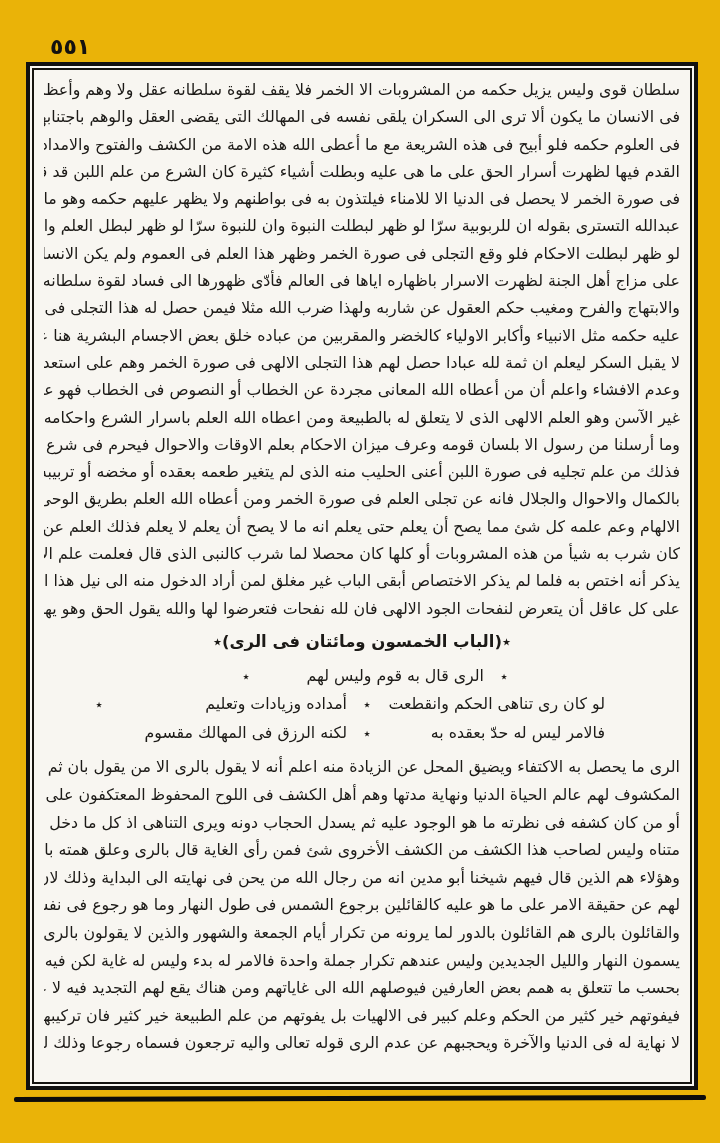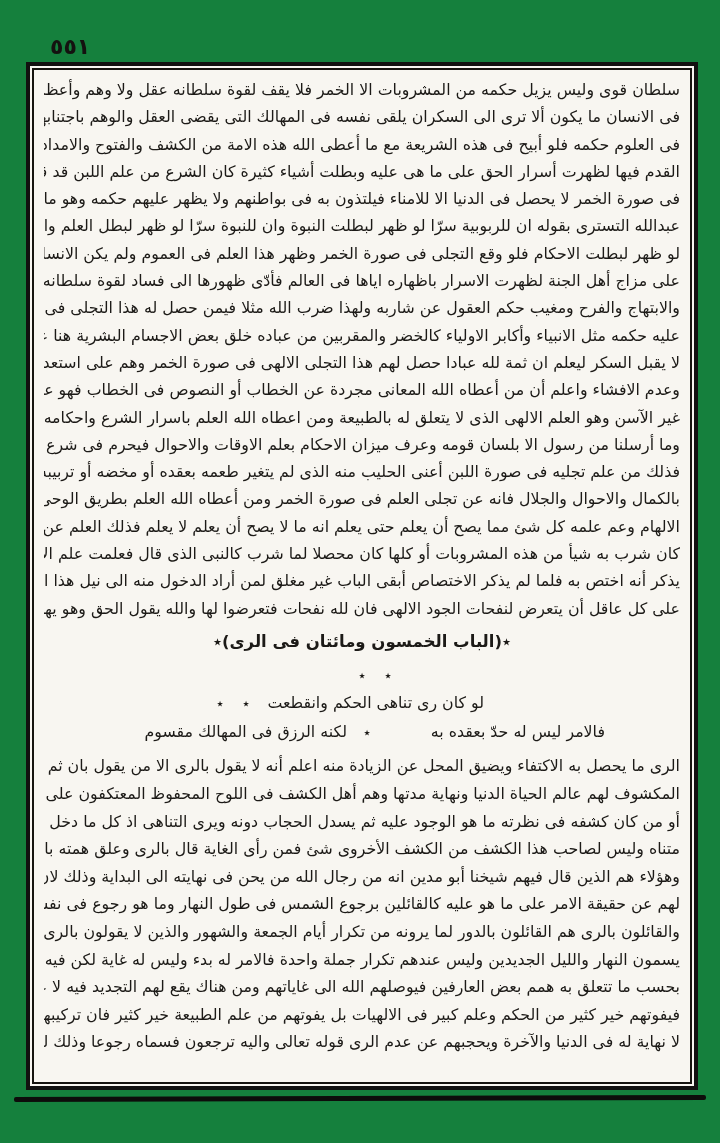--- a/index.html
+++ b/index.html
@@ -4,21 +4,21 @@
 <style>
   html,body{margin:0;padding:0;}
   body{
     width:720px;height:1143px;
     background:#f6f4ef;
     font-family:"DejaVu Sans",sans-serif;
     color:#1c1a17;
     position:relative;
     overflow:hidden;
   }
-  .page{position:absolute;inset:0;background:#15803d;}
+  .page{position:absolute;inset:0;background:#eab308;}
   .page-number{
     position:absolute;top:34px;left:50px;
     font-size:22px;font-weight:bold;color:#141210;
     letter-spacing:2px;
   }
   .frame{
     position:absolute;left:26px;top:62px;width:672px;height:1028px;
     border:4px solid #121110;
     background:#f8f6f1;
     box-sizing:border-box;
@@ -96,27 +96,29 @@
             <div class="line">كان شرب به شيأ من هذه المشروبات أو كلها كان محصلا لما شرب كالنبى الذى قال فعلمت علم الاولين والآخرين ولم</div>
             <div class="line">يذكر أنه اختص به فلما لم يذكر الاختصاص أبقى الباب غير مغلق لمن أراد الدخول منه الى نيل هذا المقام فالواجب</div>
             <div class="line">على كل عاقل أن يتعرض لنفحات الجود الالهى فان لله نفحات فتعرضوا لها والله يقول الحق وهو يهدى السبيل</div>
           </div>
 
         <div class="chapter-heading">٭(الباب الخمسون ومائتان فى الرى)٭</div>
 
         <div class="verses">
             <div class="verse">
             <span class="star">٭</span>
+            <span class="hemi first">الرى قال به قوم وليس لهم</span>
             <span class="star">٭</span>
             <span class="star"></span>
           </div>
             <div class="verse">
             <span class="star"></span>
             <span class="hemi first">لو كان رى تناهى الحكم وانقطعت</span>
             <span class="star">٭</span>
+            <span class="hemi second">أمداده وزيادات وتعليم</span>
             <span class="star">٭</span>
           </div>
             <div class="verse">
             <span class="star"></span>
             <span class="hemi first">فالامر ليس له حدّ بعقده به</span>
             <span class="star">٭</span>
             <span class="hemi second">لكنه الرزق فى المهالك مقسوم</span>
             <span class="star"></span>
           </div>
           </div>

